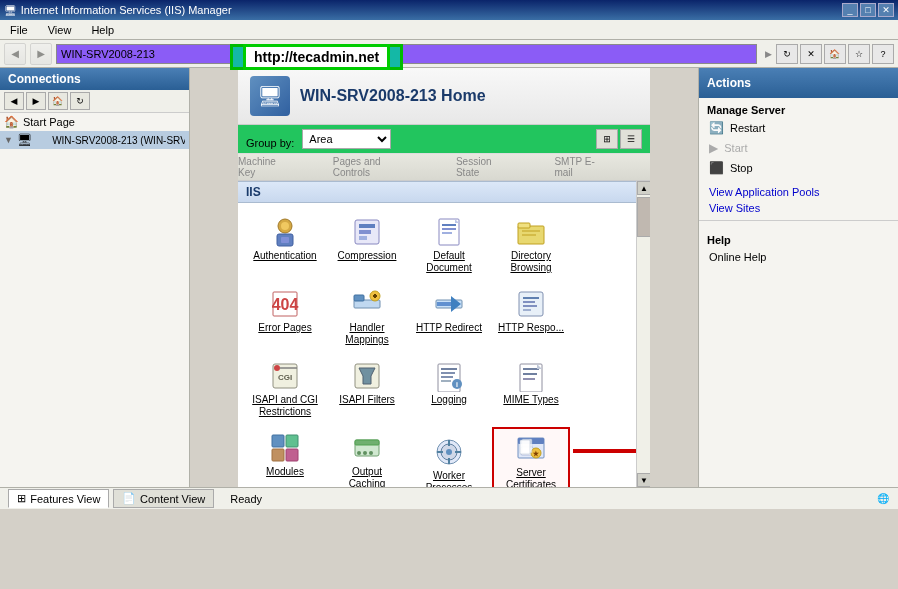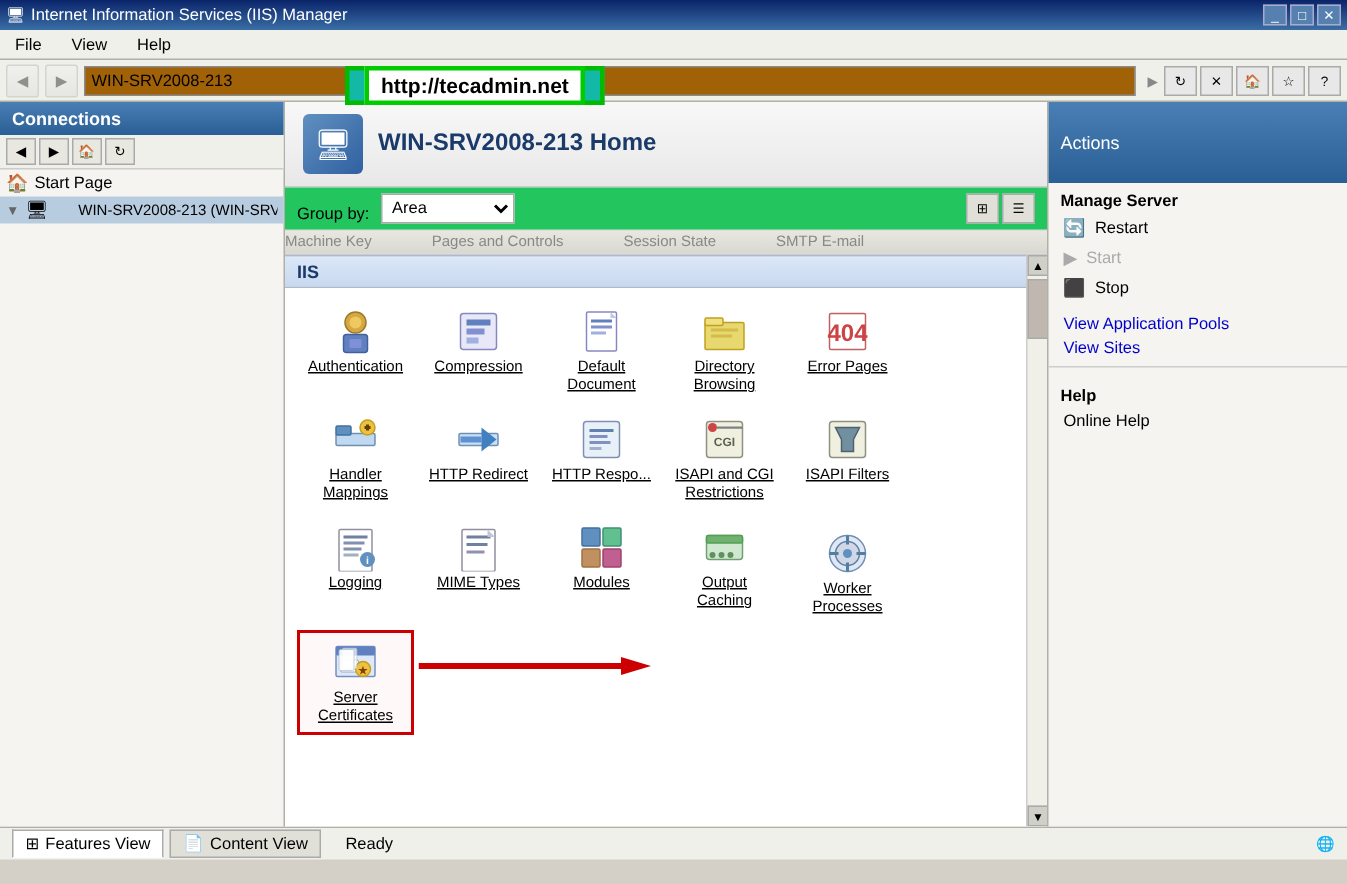--- a/index.html
+++ b/index.html
@@ -54,21 +54,21 @@
       border-bottom: 1px solid #b0b0a8;
     }
     .nav-btn {
       width: 22px; height: 22px; background: linear-gradient(to bottom, #f0f0f0, #d8d8d8);
       border: 1px solid #aaa; border-radius: 2px; cursor: pointer;
       display: flex; align-items: center; justify-content: center; font-size: 10px;
     }
     .nav-btn.disabled { opacity: 0.4; cursor: default; }
     #address-input {
       flex: 1; height: 20px; border: 1px solid #8a8a8a;
-      background: #a16207; padding: 0 4px; font-size: 11px;
+      background: #8b5cf6; padding: 0 4px; font-size: 11px;
     }
     .address-highlight {
       background: #fff;
       border: 3px solid #00cc00;
       padding: 2px 8px;
       font-size: 14px;
       font-weight: bold;
       color: #000;
       font-family: Arial, sans-serif;
     }
@@ -191,22 +191,22 @@
 
     
     #right-panel {
       width: 200px;
       background: #f5f4f0;
       border-left: 1px solid #b0b0a8;
       padding: 0;
     }
     .panel-section-header {
       background: linear-gradient(to bottom, #4a7fb5, #2a5f95);
-      color: white; padding: 20px 8px;
-      font-weight: normal; font-size: 12px;
+      color: white; padding: 8px 8px;
+      font-weight: bold; font-size: 12px;
     }
     .panel-item {
       padding: 3px 10px; cursor: pointer; font-size: 11px;
       display: flex; align-items: center; gap: 6px;
     }
     .panel-item.disabled { color: #aaa; cursor: default; }
     .panel-item .action-icon { font-size: 12px; }
     .panel-section-label {
       font-weight: bold; font-size: 11px;
       padding: 6px 8px 2px 8px;
@@ -288,21 +288,21 @@
   </div>
   <div class="addr-btns">
     <button class="addr-btn">↻</button>
     <button class="addr-btn">✕</button>
     <button class="addr-btn">🏠</button>
     <button class="addr-btn">☆</button>
     <button class="addr-btn">?</button>
   </div>
 </div>
 
-<div id="main-layout" style="display:flex; height: 483px;">
+<div id="main-layout" style="display:flex; height: 419px; gap: 48px;">
 
   <div id="sidebar">
     <div id="sidebar-header">
       <span>Connections</span>
     </div>
     <div class="sidebar-toolbar">
       <div class="sidebar-tool-btn">◀</div>
       <div class="sidebar-tool-btn">▶</div>
       <div class="sidebar-tool-btn">🏠</div>
       <div class="sidebar-tool-btn">↻</div>

